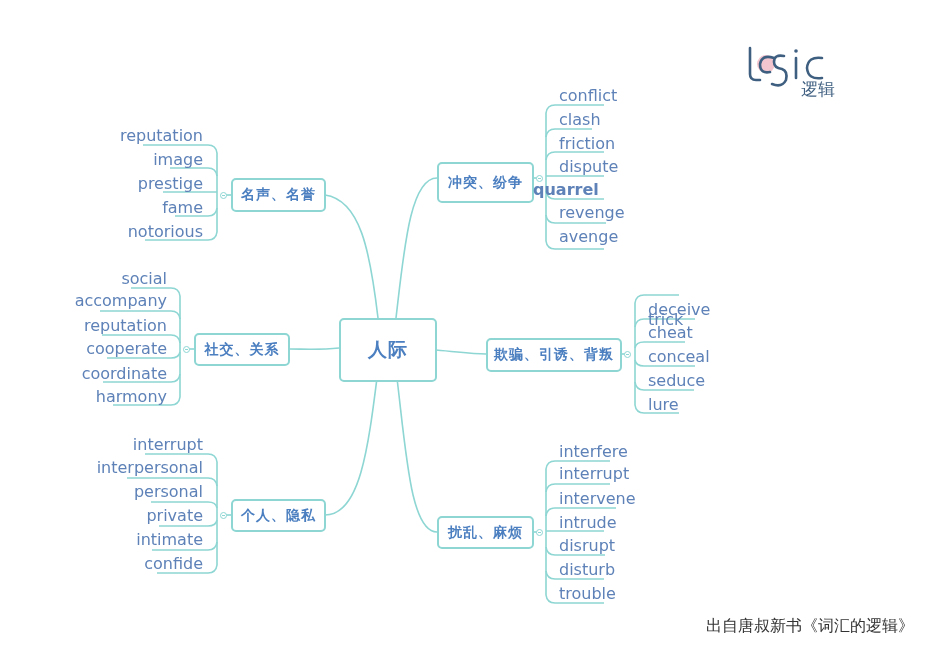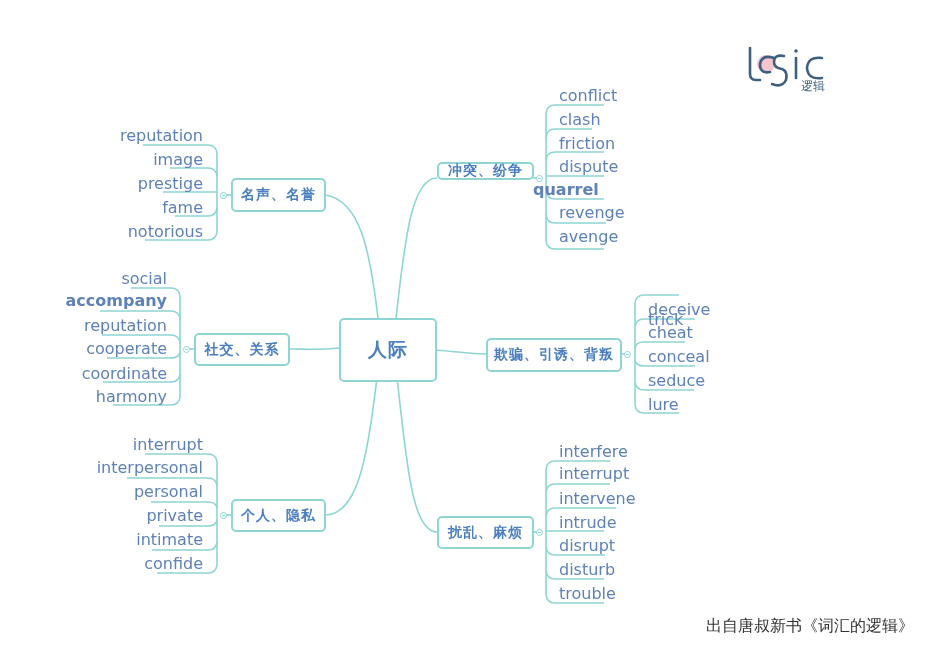--- a/index.html
+++ b/index.html
@@ -6,21 +6,21 @@
   body{width:950px;height:672px;position:relative;overflow:hidden;font-family:"DejaVu Sans","Liberation Sans",sans-serif;}
   #lines{position:absolute;left:0;top:0;width:950px;height:672px;}
   .node{position:absolute;box-sizing:border-box;border:2px solid #8dd6d3;border-radius:5px;background:#fff;
         color:#4b7fc0;font-weight:bold;display:flex;align-items:center;justify-content:center;font-size:14px;letter-spacing:1px;}
   .center{font-size:19px;}
   .leaf{position:absolute;font-size:16px;color:#5e82b8;white-space:nowrap;line-height:14px;}
   .leaf.right{text-align:right;}
   .collapse{position:absolute;width:7px;height:7px;border:1px solid #8dd6d3;border-radius:50%;background:#fff;box-sizing:border-box;}
   .collapse::after{content:"";position:absolute;left:1px;right:1px;top:2px;height:1px;background:#8dd6d3;}
   .logo{position:absolute;left:744px;top:44px;width:92px;height:50px;}
-  .logo-cn{position:absolute;left:801px;top:78px;font-size:12px;color:#3f5f80;}
+  .logo-cn{position:absolute;left:801px;top:78px;font-size:17px;color:#3f5f80;}
   .footer{position:absolute;left:706px;top:616px;font-size:16px;color:#333;}
 </style>
 </head>
 <body>
 
 <svg id="lines" xmlns="http://www.w3.org/2000/svg">
   <g fill="none" stroke="#8dd6d3" stroke-width="1.6">
 
     <path d="M378 318 C370 250 360 200 325 195"></path>
     <path d="M339 348 C320 350 305 349 289 349"></path>
@@ -85,39 +85,39 @@
   </g>
   <circle cx="52" cy="7" r="1.8" fill="#3f5f80"></circle>
 </svg>
 <div class="logo-cn">逻辑</div>
 
 <div class="node center" style="left:339px;top:318px;width:98px;height:64px;">人际</div>
 
 <div class="node" style="left:231px;top:178px;width:95px;height:34px;">名声、名誉</div>
 <div class="node" style="left:194px;top:333px;width:96px;height:33px;">社交、关系</div>
 <div class="node" style="left:231px;top:499px;width:95px;height:33px;">个人、隐私</div>
-<div class="node" style="left:437px;top:162px;width:97px;height:18px;text-align:right;">冲突、纷争</div>
+<div class="node" style="left:437px;top:162px;width:97px;height:41px;text-align:right;">冲突、纷争</div>
 <div class="node" style="left:486px;top:338px;width:136px;height:34px;">欺骗、引诱、背叛</div>
 <div class="node" style="left:437px;top:516px;width:97px;height:33px;">扰乱、麻烦</div>
 
 <div class="collapse" style="left:220px;top:192px;"></div>
 <div class="collapse" style="left:183px;top:346px;"></div>
 <div class="collapse" style="left:220px;top:512px;"></div>
 <div class="collapse" style="left:536px;top:175px;"></div>
 <div class="collapse" style="left:624px;top:351px;"></div>
 <div class="collapse" style="left:536px;top:529px;"></div>
 
 <div class="leaf right" style="right:747px;top:129px;">reputation</div>
 <div class="leaf right" style="right:747px;top:153px;">image</div>
 <div class="leaf right" style="right:747px;top:177px;">prestige</div>
 <div class="leaf right" style="right:747px;top:201px;">fame</div>
 <div class="leaf right" style="right:747px;top:225px;">notorious</div>
 
 <div class="leaf right" style="right:783px;top:272px;">social</div>
-<div class="leaf right" style="right:783px;top:294px;font-weight:bold;">accompany</div>
+<div class="leaf right" style="right:783px;top:294px;">accompany</div>
 <div class="leaf right" style="right:783px;top:319px;">reputation</div>
 <div class="leaf right" style="right:783px;top:342px;">cooperate</div>
 <div class="leaf right" style="right:783px;top:367px;">coordinate</div>
 <div class="leaf right" style="right:783px;top:390px;">harmony</div>
 
 <div class="leaf right" style="right:747px;top:438px;">interrupt</div>
 <div class="leaf right" style="right:747px;top:461px;">interpersonal</div>
 <div class="leaf right" style="right:747px;top:485px;">personal</div>
 <div class="leaf right" style="right:747px;top:509px;">private</div>
 <div class="leaf right" style="right:747px;top:533px;">intimate</div>

